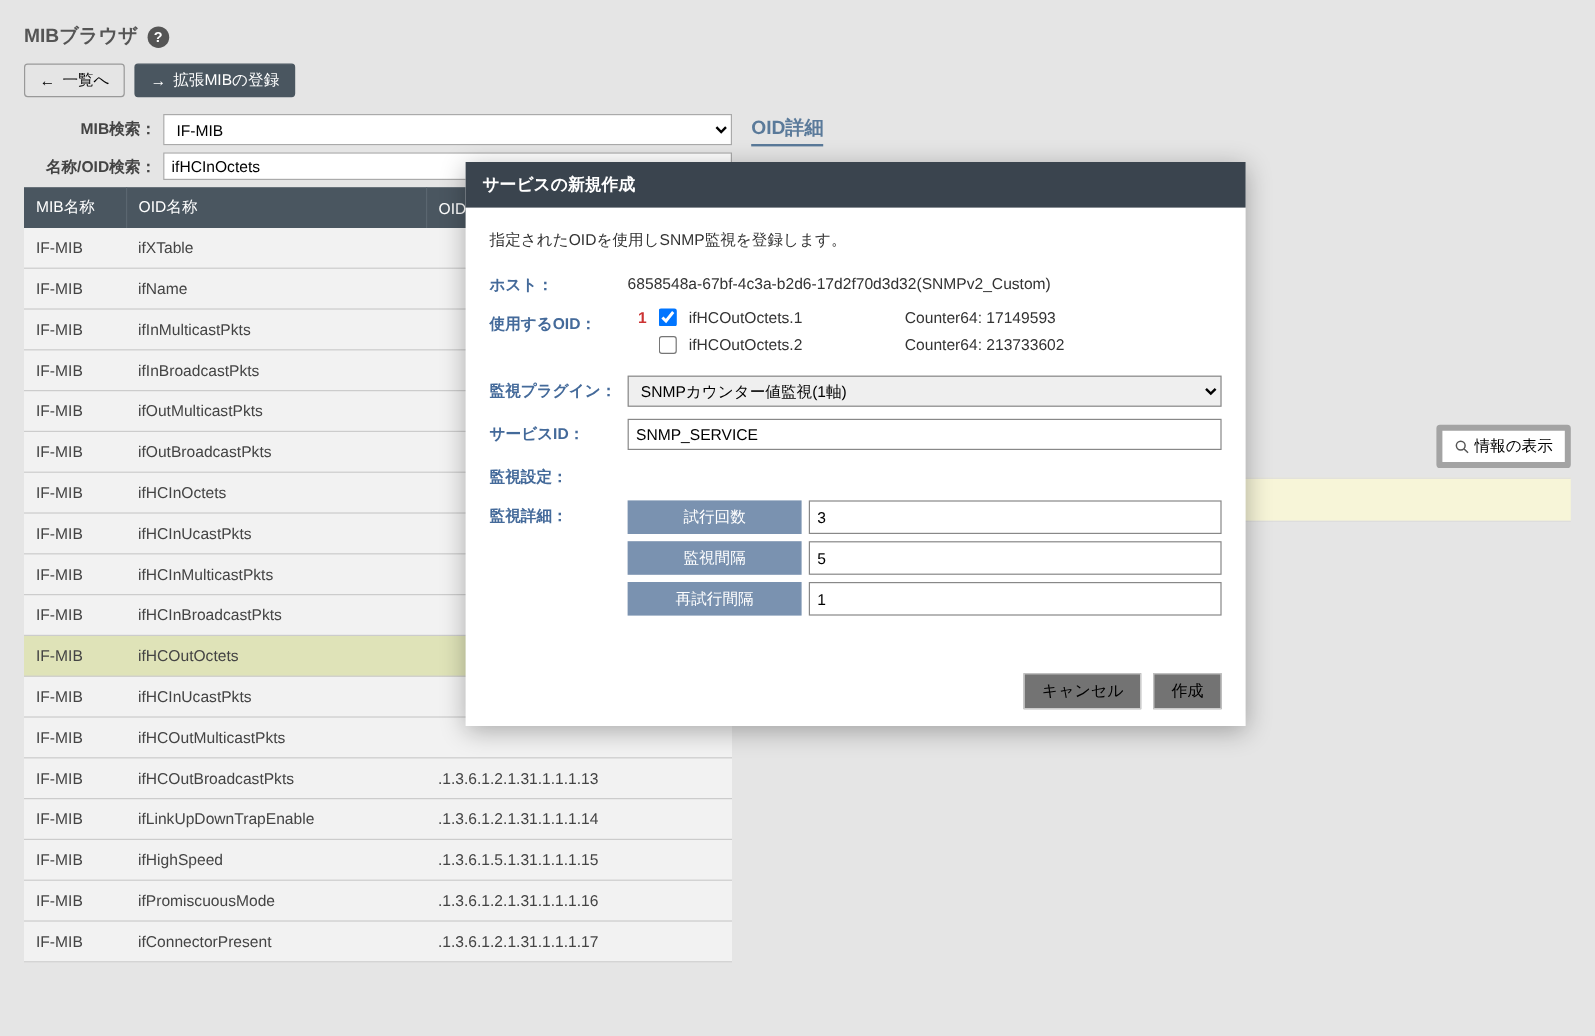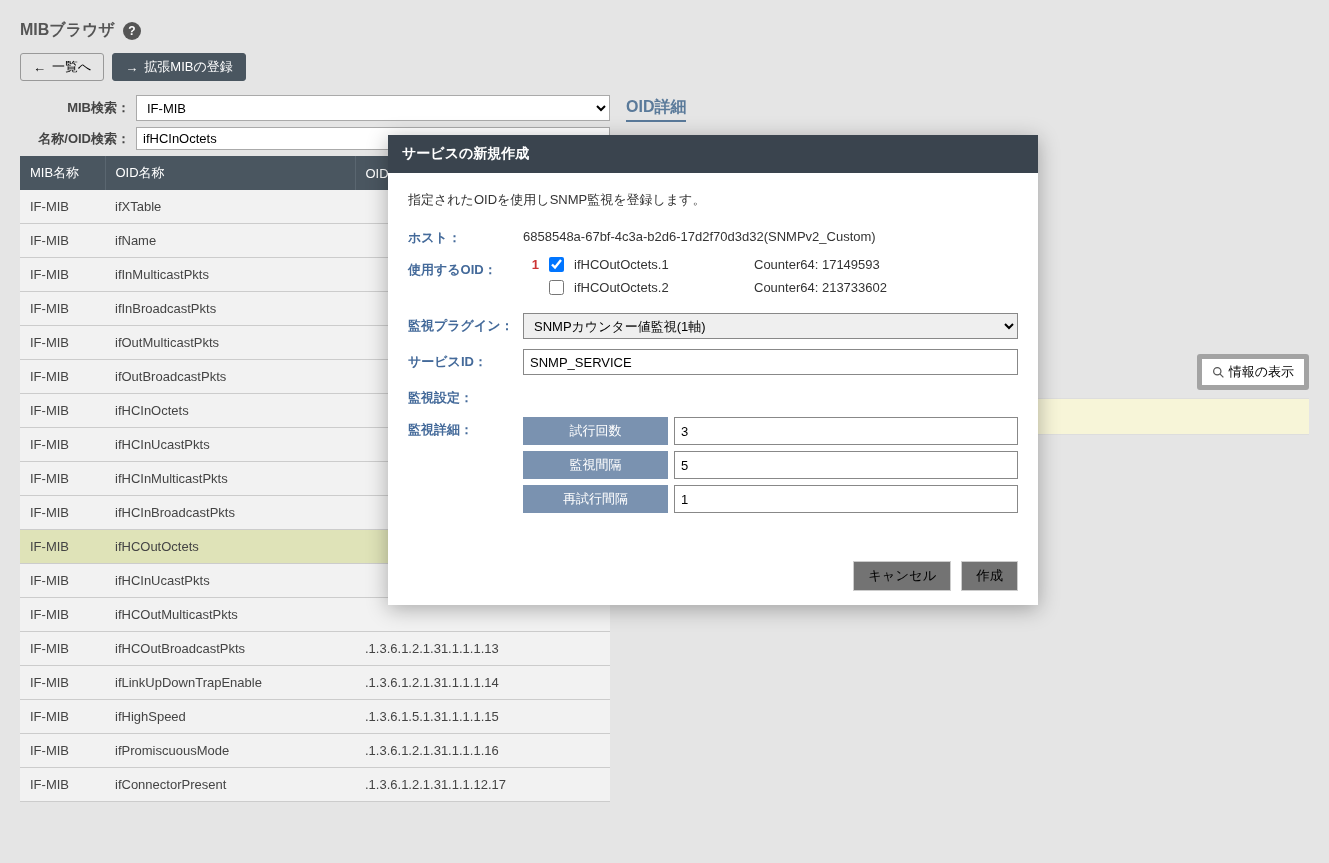--- a/index.html
+++ b/index.html
@@ -192,21 +192,21 @@
               <td>.1.3.6.1.5.1.31.1.1.1.15</td>
             </tr>
             <tr>
               <td>IF-MIB</td>
               <td>ifPromiscuousMode</td>
               <td>.1.3.6.1.2.1.31.1.1.1.16</td>
             </tr>
             <tr>
               <td>IF-MIB</td>
               <td>ifConnectorPresent</td>
-              <td>.1.3.6.1.2.1.31.1.1.12.17</td>
+              <td>.1.3.6.1.2.1.31.1.1.1.17</td>
             </tr>
           </tbody>
       </table>
     </div>
 
     <div class="right-panel">
       <div class="right-title">OID詳細</div>
       <div class="right-side-content">
         <div class="right-info-area">
           <div class="info-btn-wrap">

